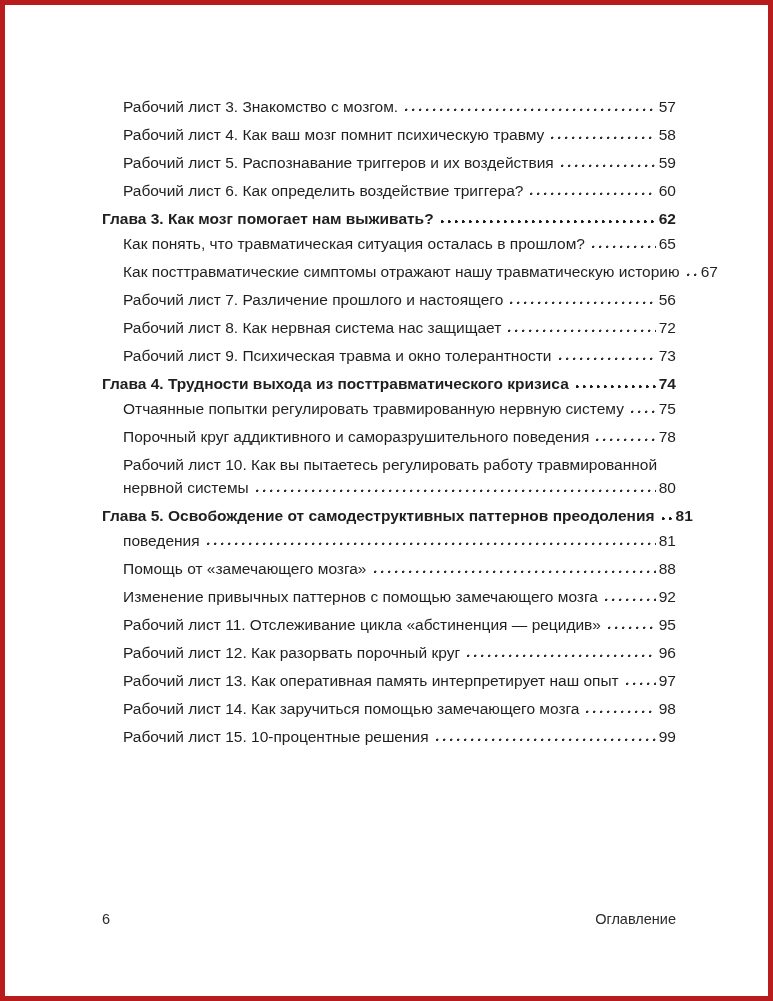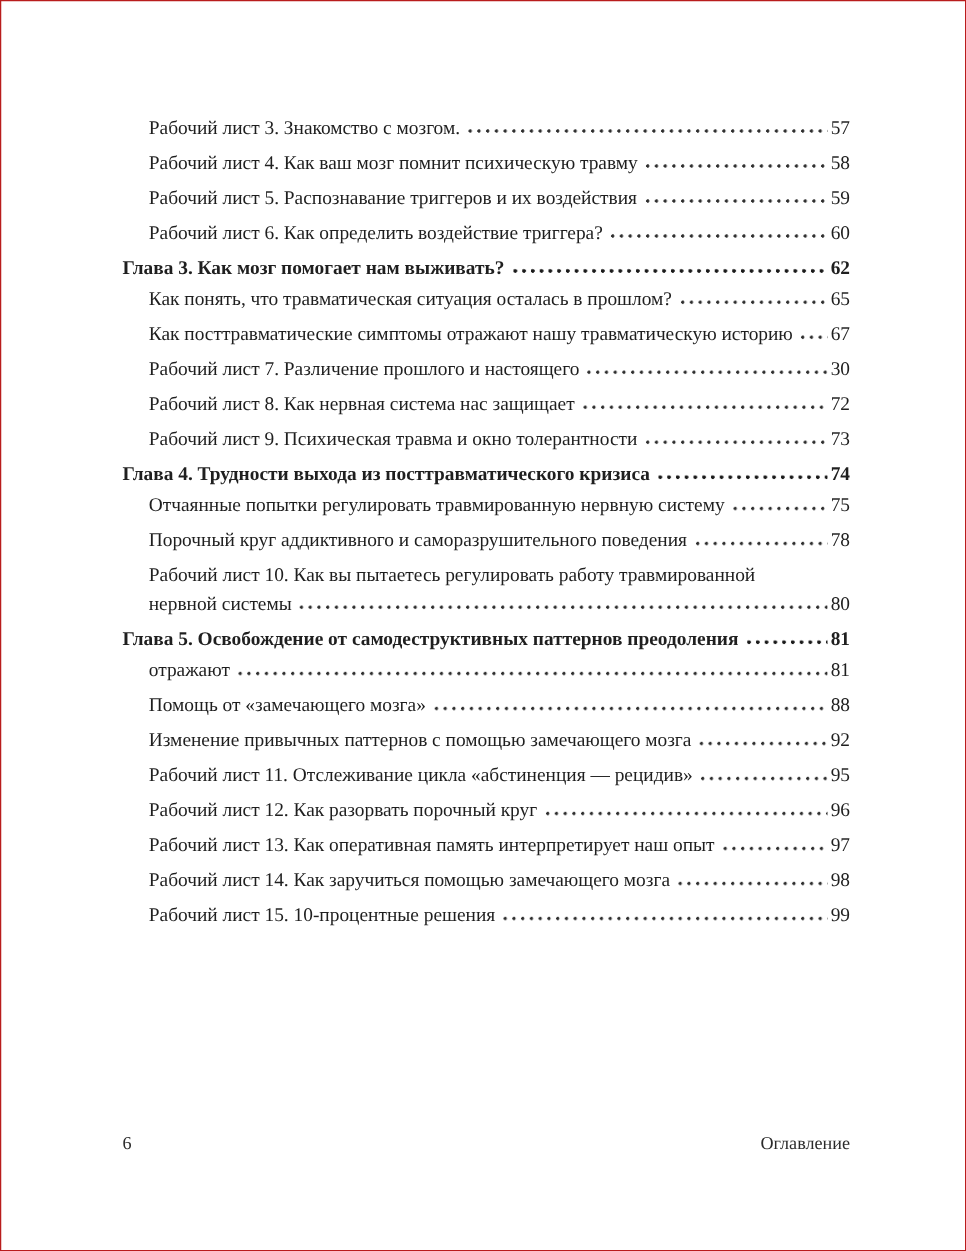--- a/index.html
+++ b/index.html
@@ -5,23 +5,23 @@
   html, body {
     margin: 0;
     padding: 0;
     background: #f3f3f3;
   }
   .page {
     position: relative;
     width: 773px;
     height: 1001px;
     background: #ffffff;
-    border: 1px solid #b91c1c;
+    border: 5px solid #b91c1c;
     box-sizing: border-box;
-    font-family: Liberation Serif, serif;
+    font-family: Liberation Sans, sans-serif;
     color: #1f1f1f;
     overflow: hidden;
   }
   .toc {
     position: absolute;
     top: 90px;
     left: 97px;
     right: 92px;
   }
   .entry {
@@ -127,21 +127,21 @@
           <div class="line">
             <span class="txt">Как посттравматические симптомы отражают нашу травматическую историю</span>
             <span class="leader"></span>
             <span class="pg">67</span>
           </div>
         </div>
         <div class="entry">
           <div class="line">
             <span class="txt">Рабочий лист 7. Различение прошлого и настоящего</span>
             <span class="leader"></span>
-            <span class="pg">30</span>
+            <span class="pg">56</span>
           </div>
         </div>
         <div class="entry">
           <div class="line">
             <span class="txt">Рабочий лист 8. Как нервная система нас защищает</span>
             <span class="leader"></span>
             <span class="pg">72</span>
           </div>
         </div>
         <div class="entry">
@@ -188,21 +188,21 @@
       <section>
         <div class="entry chapter">
           <div class="line">
             <span class="txt">Глава 5. Освобождение от самодеструктивных паттернов преодоления</span>
             <span class="leader"></span>
             <span class="pg">81</span>
           </div>
         </div>
         <div class="entry">
           <div class="line">
-            <span class="txt">отражают</span>
+            <span class="txt">поведения</span>
             <span class="leader"></span>
             <span class="pg">81</span>
           </div>
         </div>
         <div class="entry">
           <div class="line">
             <span class="txt">Помощь от «замечающего мозга»</span>
             <span class="leader"></span>
             <span class="pg">88</span>
           </div>

